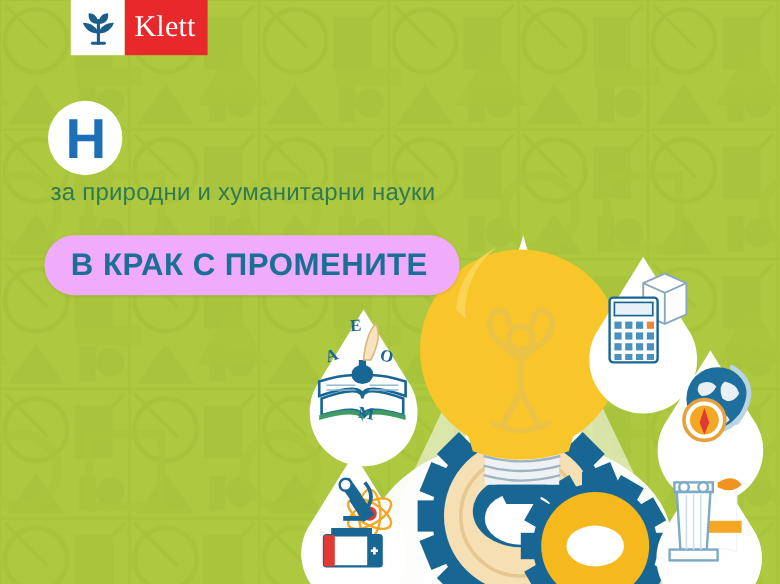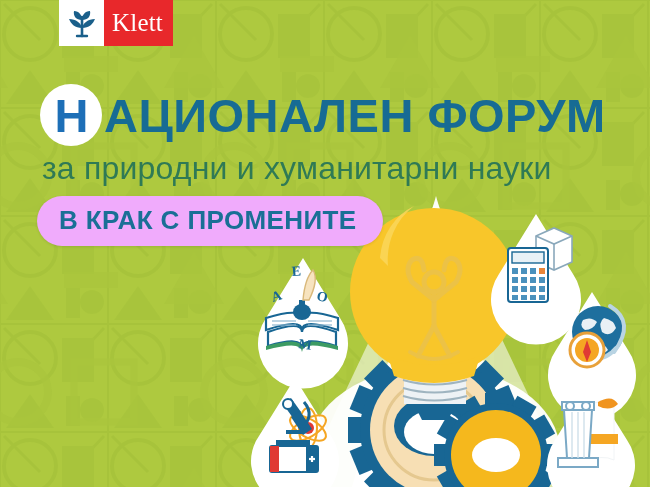--- a/index.html
+++ b/index.html
@@ -70,21 +70,21 @@
   }
   .headline .rest {
     font-size:47px; font-weight:bold;
     color:#176b94;
     line-height:1;
     letter-spacing:0.5px;
   }
 
   .subhead {
     position:absolute; left:42px; top:150px;
-    font-size:32px; color:#2f7a55;
+    font-size:20px; color:#2f7a55;
     letter-spacing:0.2px;
     white-space:nowrap;
   }
 
   .tagline-badge {
     position:absolute; left:37px; top:196px;
     background:#f0abfc;
     border-radius:26px;
     padding:9px 26px 10px 22px;
     box-shadow:0 1px 3px rgba(0,0,0,0.10);
@@ -347,21 +347,20 @@
       </svg>
     </div>
     <div class="logo-word">Klett</div>
   </div>
 
   <div class="headline">
     <span class="initial-wrap">
       <span class="initial-circle"></span>
       <span class="initial">Н</span>
     </span>
-    <span class="rest">АЦИОНАЛЕН ФОРУМ</span>
   </div>
 
   <div class="subhead">за природни и хуманитарни науки</div>
 
   <div class="tagline-badge">
     <span>В КРАК С ПРОМЕНИТЕ</span>
   </div>
 
 </div>
 

